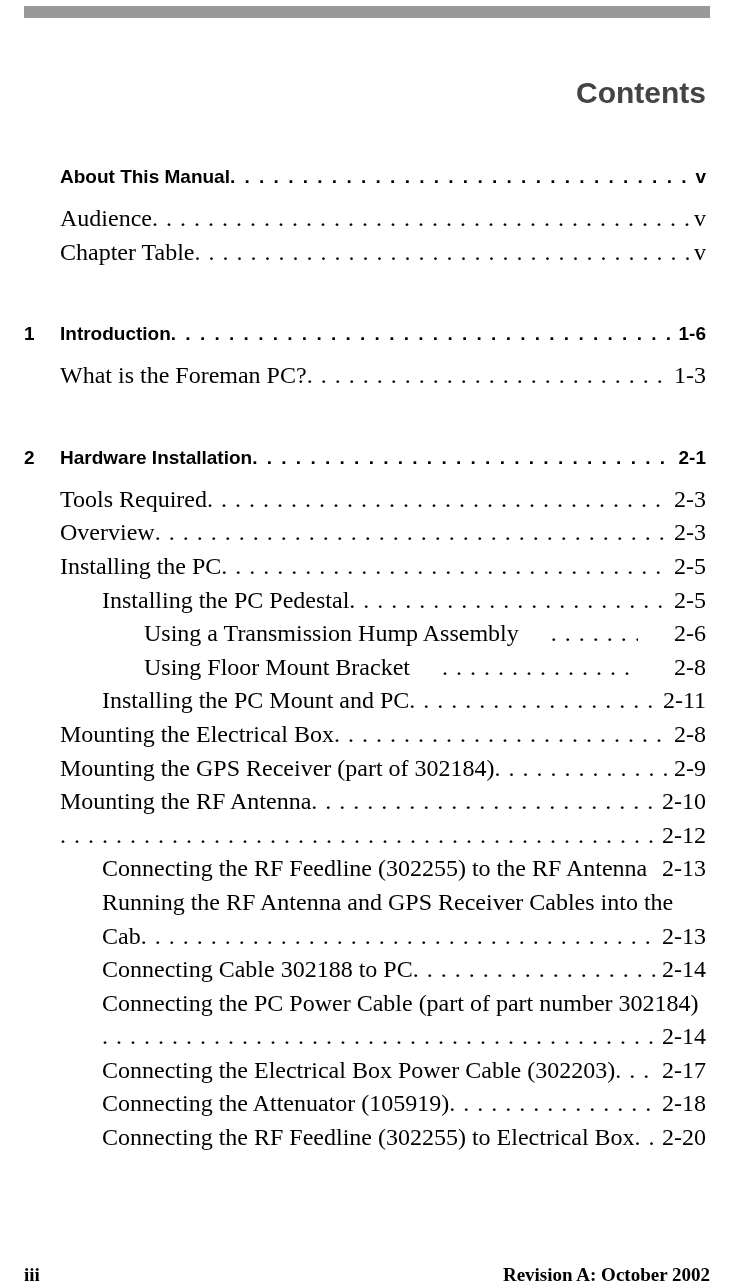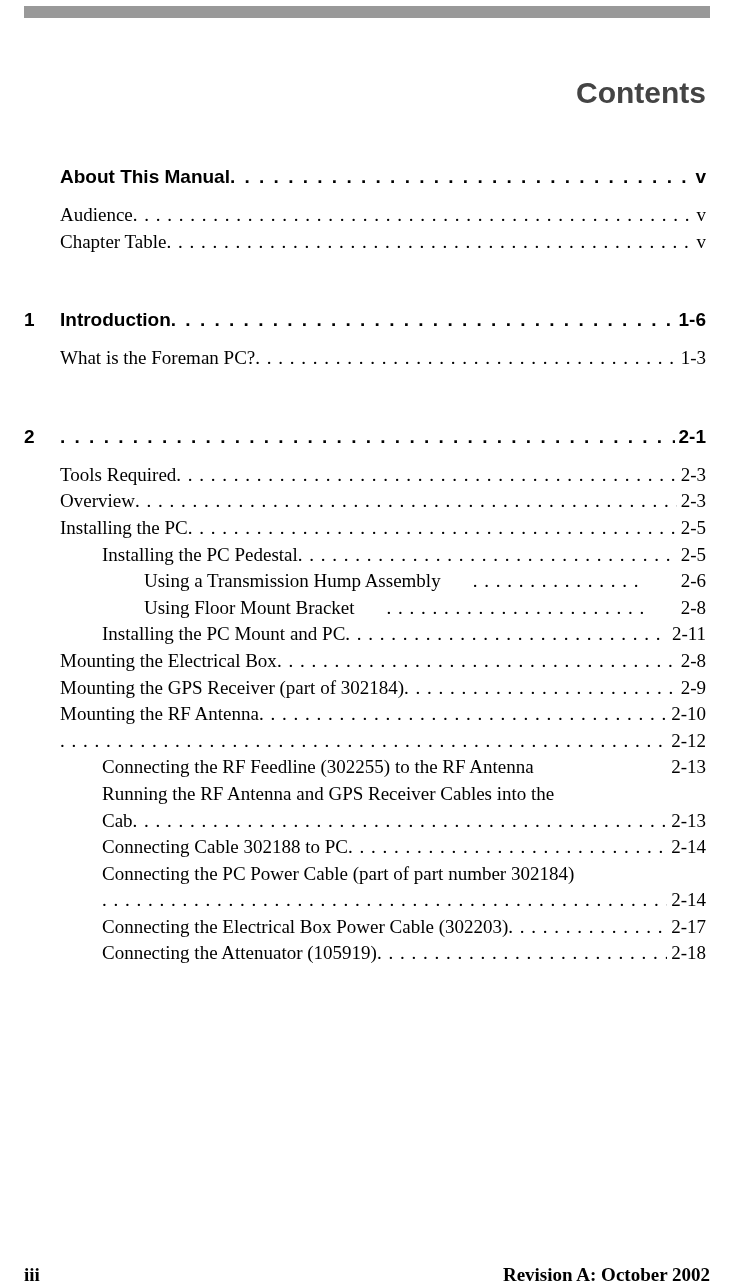--- a/index.html
+++ b/index.html
@@ -56,21 +56,21 @@
   .section-head .dots::after {
     content: " . . . . . . . . . . . . . . . . . . . . . . . . . . . . . . . . . . . . . . . . . . . . . . . . . . . . . . . . . . . . . .";
     letter-spacing: 2px;
   }
   .section-head .pg { flex: none; padding-left: 4px; }
 
   .block { margin-left: 36px; margin-right: 4px; }
 
   .toc-line {
     display: flex;
-    font-size: 19px;
+    font-size: 24px;
     line-height: 1.4;
     white-space: nowrap;
   }
   .toc-line .label { flex: none; }
   .toc-line .dots {
     flex: 1 1 auto;
     overflow: hidden;
   }
   .toc-line .dots::after {
     content: ". . . . . . . . . . . . . . . . . . . . . . . . . . . . . . . . . . . . . . . . . . . . . . . . . . . . . . . . . . . . . . . . . . . . . . . . . . . . . . . . . . . . . . . .";
@@ -128,20 +128,21 @@
         <span class="pg">1-6</span>
       </div>
       <div class="toc-line">
         <span class="label">What is the Foreman PC?</span>
         <span class="dots"></span>
         <span class="pg">1-3</span>
       </div>
       <div style="height: 24px;"></div>
       <div class="section-head">
         <span class="num">2</span>
+        <span class="label">Hardware Installation </span>
         <span class="dots"></span>
         <span class="pg">2-1</span>
       </div>
       <div class="toc-line">
         <span class="label">Tools Required</span>
         <span class="dots"></span>
         <span class="pg">2-3</span>
       </div>
       <div class="toc-line">
         <span class="label">Overview</span>
@@ -222,20 +223,25 @@
       </div>
       <div class="toc-line ind1">
         <span class="label">Connecting the Electrical Box Power Cable (302203)</span>
         <span class="dots"></span>
         <span class="pg">2-17</span>
       </div>
       <div class="toc-line ind1">
         <span class="label">Connecting the Attenuator (105919)</span>
         <span class="dots"></span>
         <span class="pg">2-18</span>
+      </div>
+      <div class="toc-line ind1">
+        <span class="label">Connecting the RF Feedline (302255) to Electrical Box</span>
+        <span class="dots"></span>
+        <span class="pg">2-20</span>
       </div>
       <div style="height: 24px;"></div>
     </div>
 
   <div class="footer">
     <span>iii</span>
     <span>Revision A: October 2002</span>
   </div>
 </div>
 

